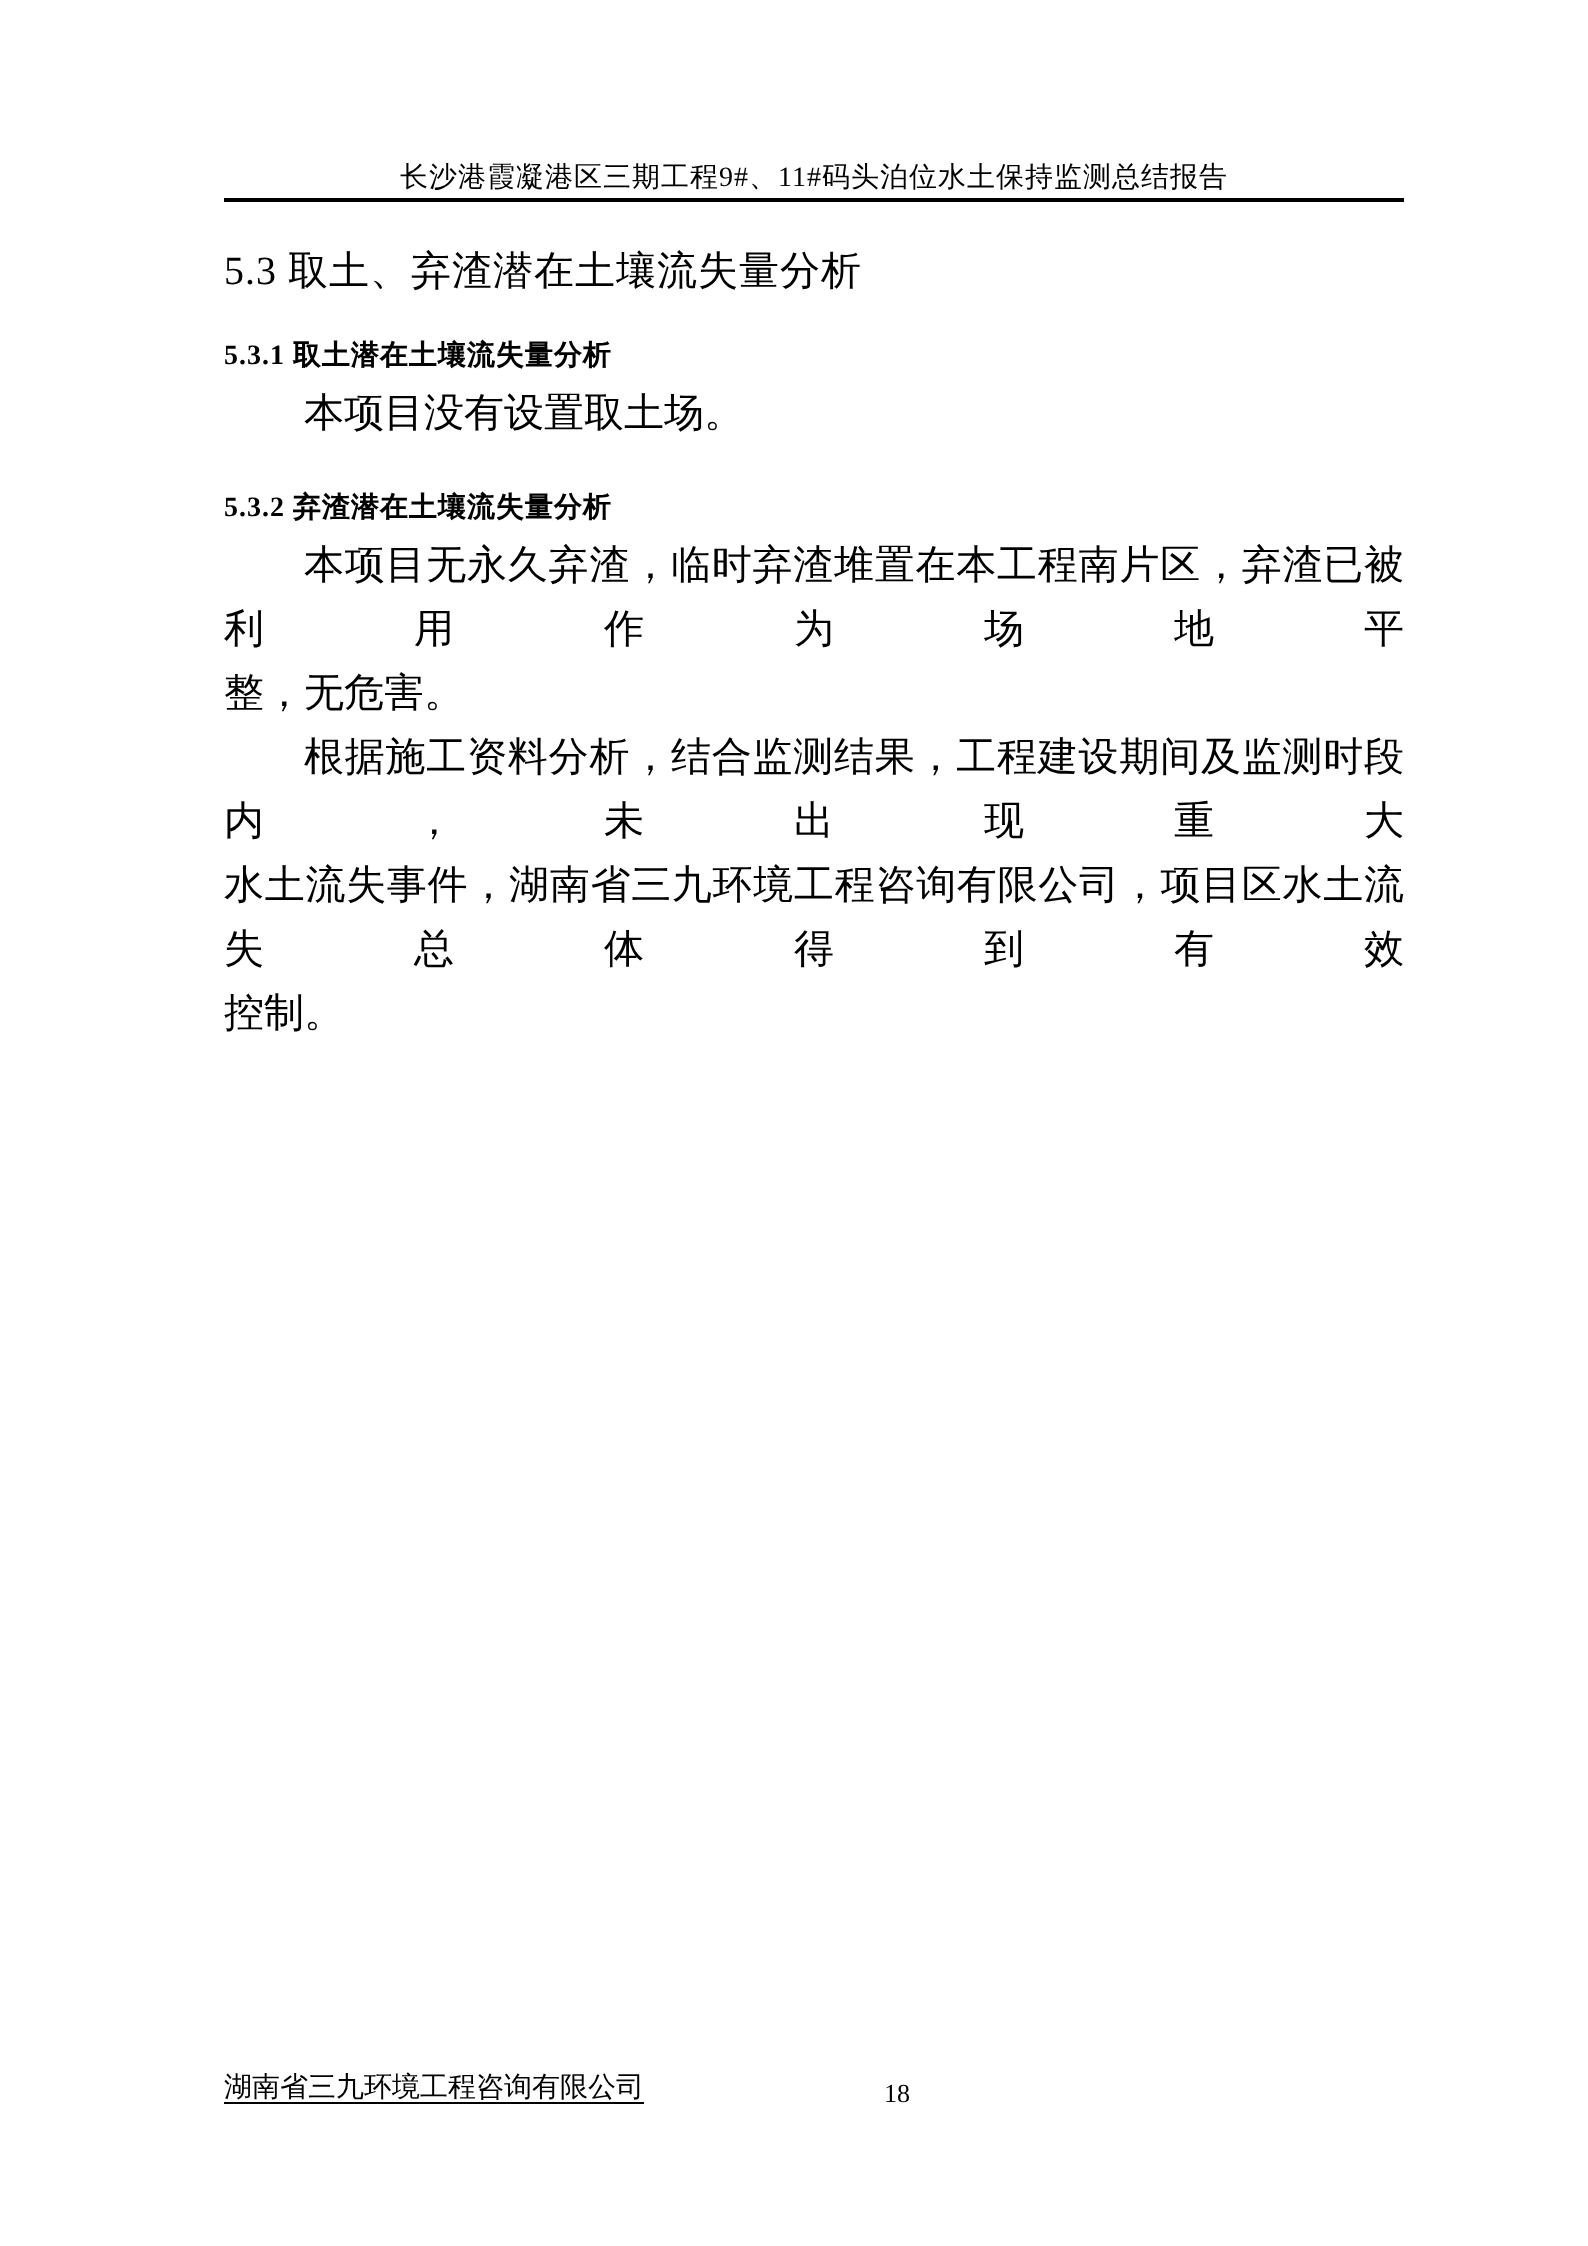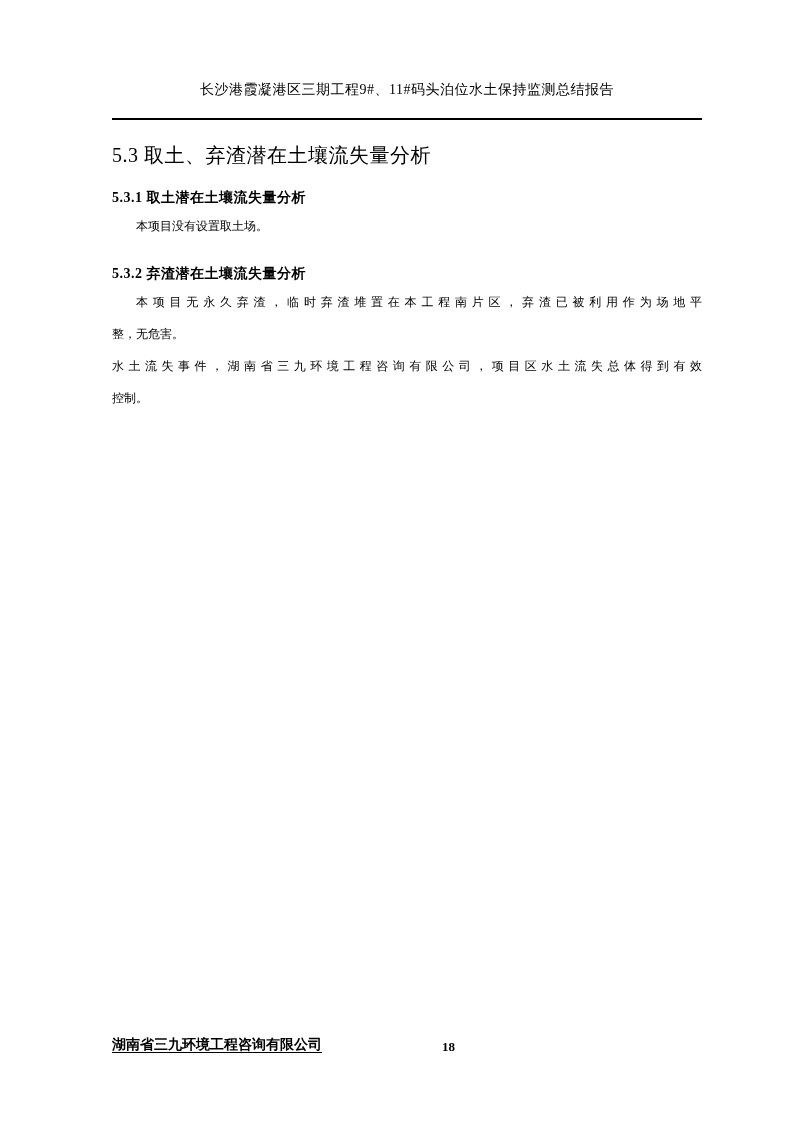--- a/index.html
+++ b/index.html
@@ -21,21 +21,21 @@
     overflow: hidden;
   }
   .content {
     padding: 0 92px 0 112px;
   }
   .doc-header {
     margin-top: 81px;
     text-align: center;
     font-size: 14px;
     line-height: 17px;
-    padding-bottom: 20px;
+    padding-bottom: 1px;
     border-bottom: 2.5px solid #000000;
     letter-spacing: 0.5px;
   }
   .h2-heading {
     font-size: 20px;
     line-height: 26px;
     font-weight: normal;
     margin: 0;
     letter-spacing: 0.5px;
   }
@@ -47,35 +47,34 @@
     letter-spacing: 0.5px;
   }
   .mt-22 { margin-top: 22px; }
   .mt-18 { margin-top: 18px; }
   .mt-20 { margin-top: 20px; }
   .mt-23 { margin-top: 23px; }
   .mt-2  { margin-top: 2px; }
   .mt-4  { margin-top: 4px; }
   .para { margin: 0; }
   .line {
-    font-size: 12px;
+    font-size: 20px;
     line-height: 32px;
     text-align: justify;
   }
   .line.stretch { text-align-last: justify; }
   .line.indent { text-indent: 2em; }
   .doc-footer {
     position: absolute;
     left: 112px;
     right: 92px;
     top: 1035px;
     height: 24px;
     font-size: 14px;
     line-height: 20px;
-    font-weight: bold;
   }
   .company-name {
     text-decoration: underline;
     text-underline-offset: 3px;
   }
   .page-number {
     position: absolute;
     left: 330px;
     top: 2px;
     font-size: 13px;
@@ -101,20 +100,21 @@
 
     <div class="h3-heading mt-20">5.3.2 弃渣潜在土壤流失量分析</div>
 
     <div class="para mt-4">
       <div class="line indent stretch">本项目无永久弃渣，临时弃渣堆置在本工程南片区，弃渣已被利用作为场地平</div>
       <div class="line">整，无危害。</div>
     </div>
 
 
     <div class="para mt-4">
+      <div class="line indent stretch">根据施工资料分析，结合监测结果，工程建设期间及监测时段内，未出现重大</div>
       <div class="line stretch">水土流失事件，湖南省三九环境工程咨询有限公司，项目区水土流失总体得到有效</div>
       <div class="line">控制。</div>
     </div>
 
   </div>
 
   <div class="doc-footer">
     <span class="company-name">湖南省三九环境工程咨询有限公司</span>
     <span class="page-number">18</span>
   </div>

